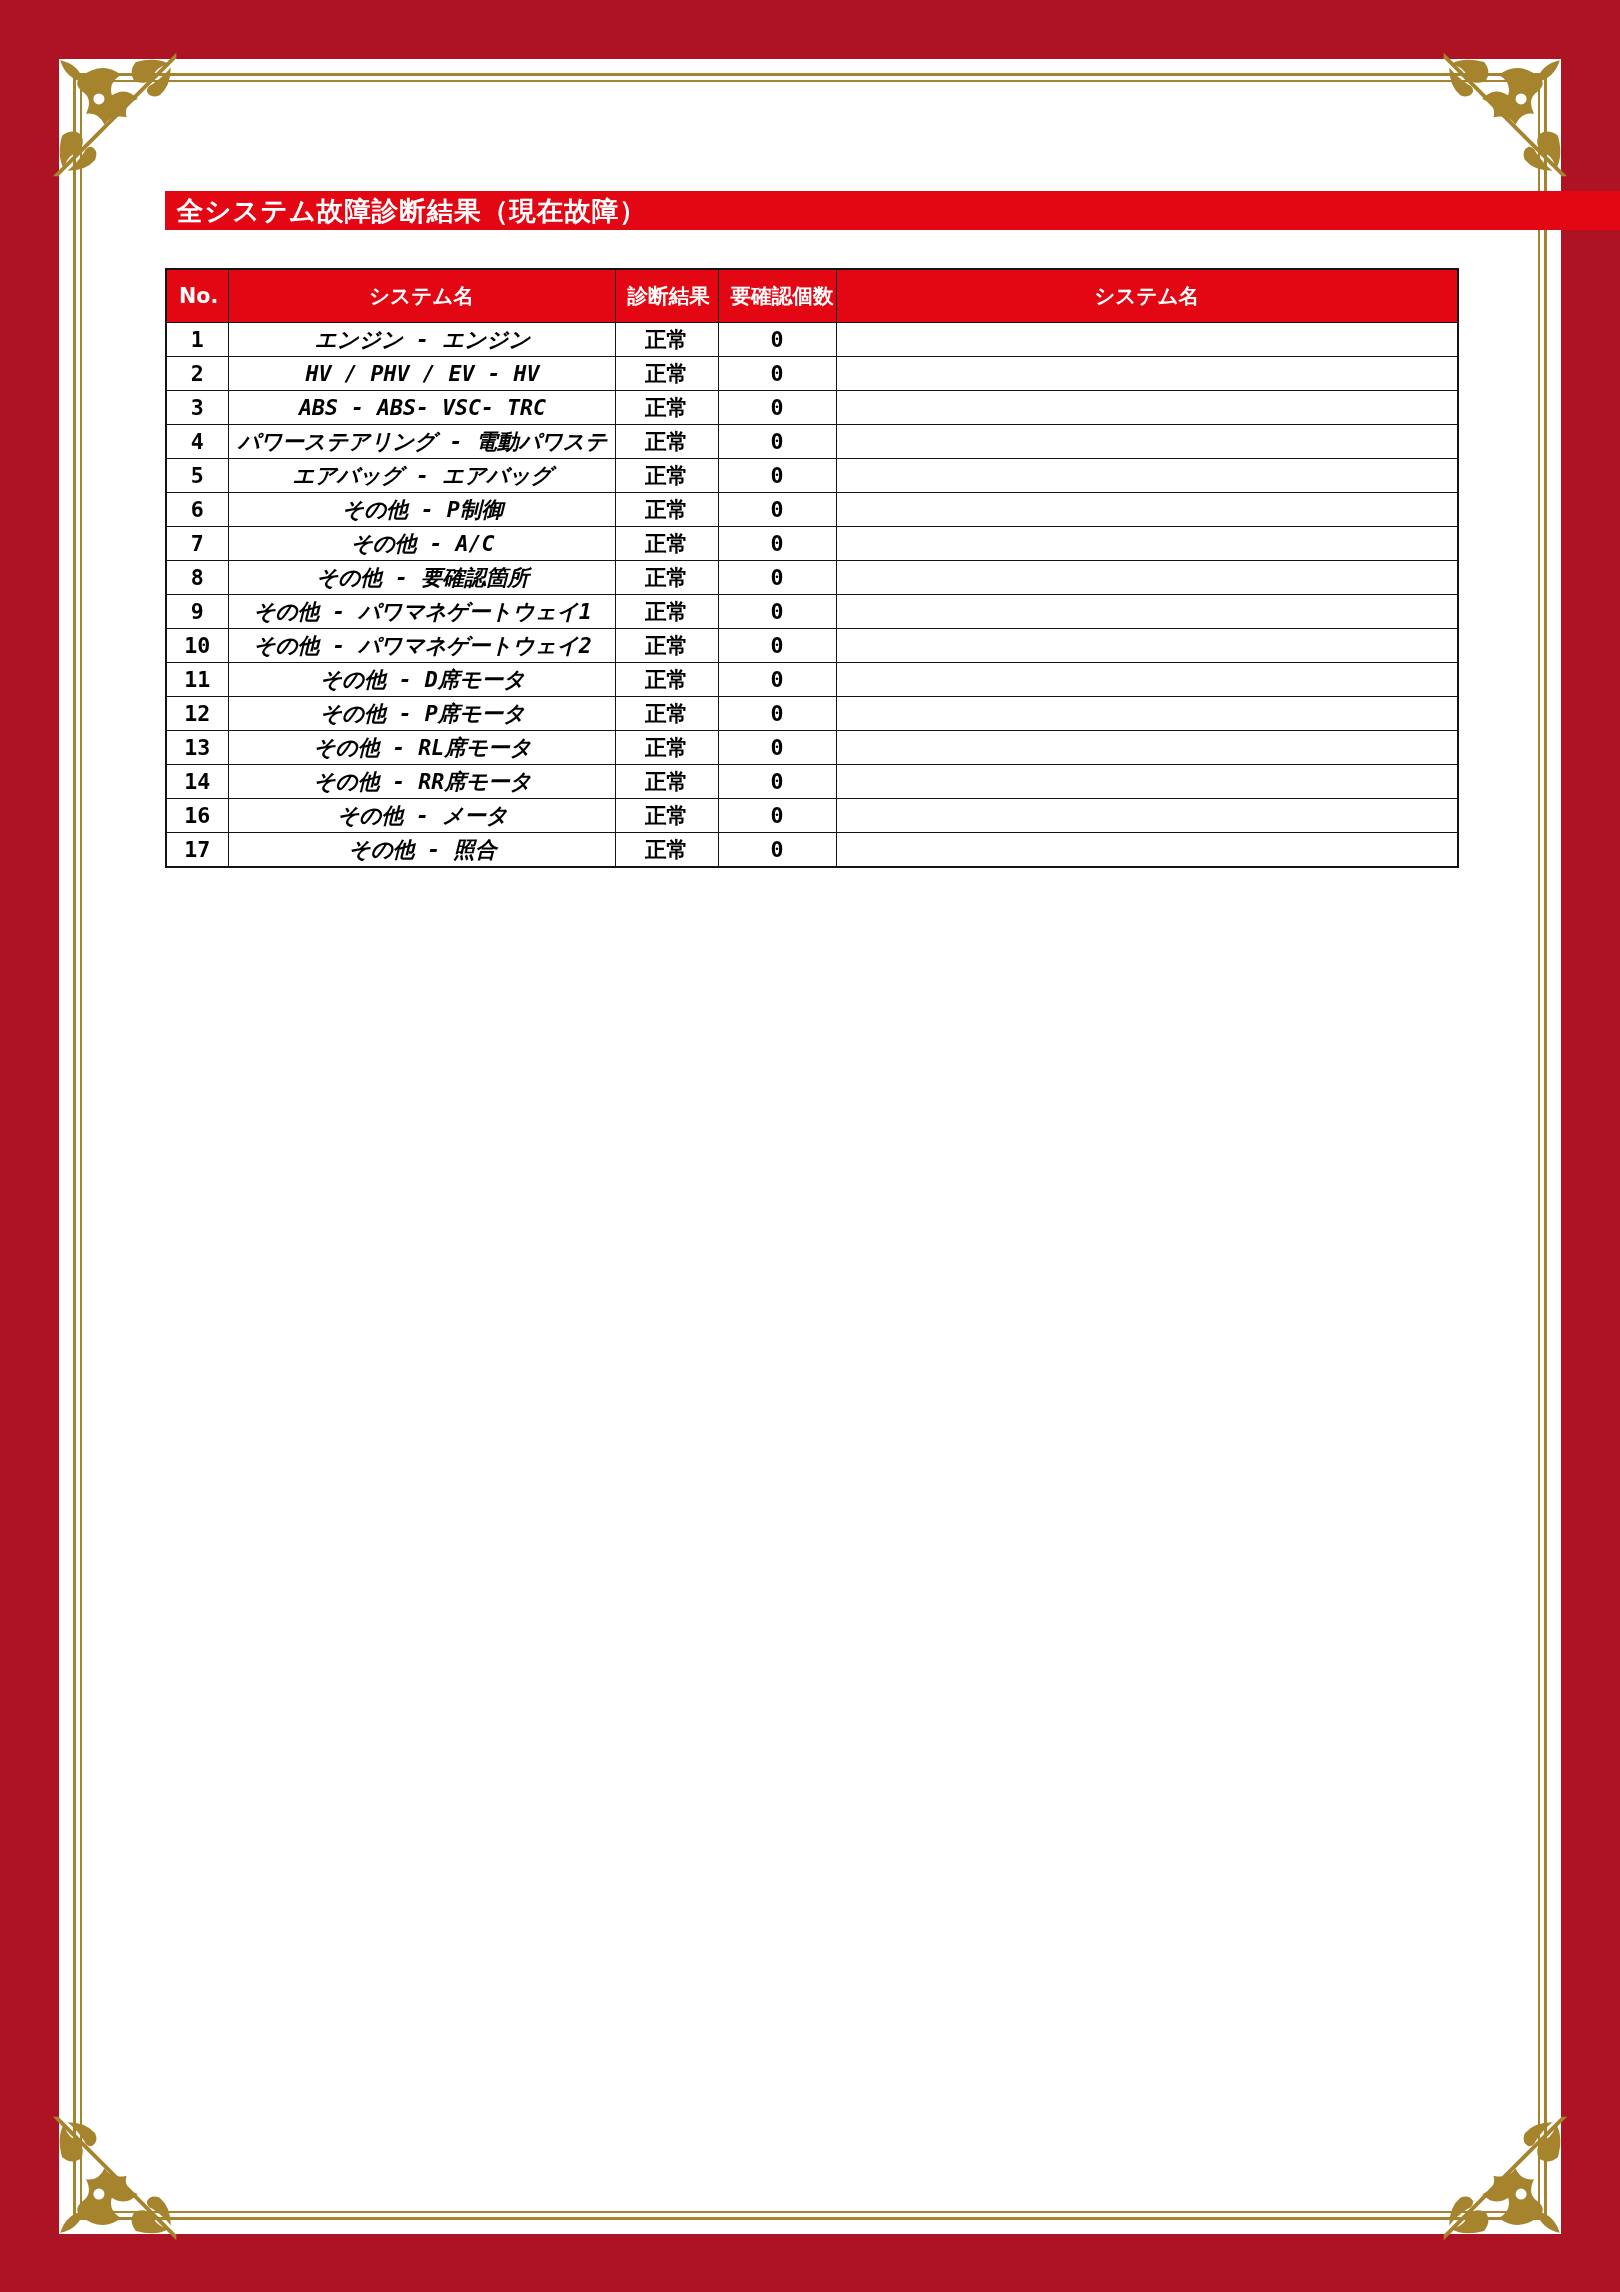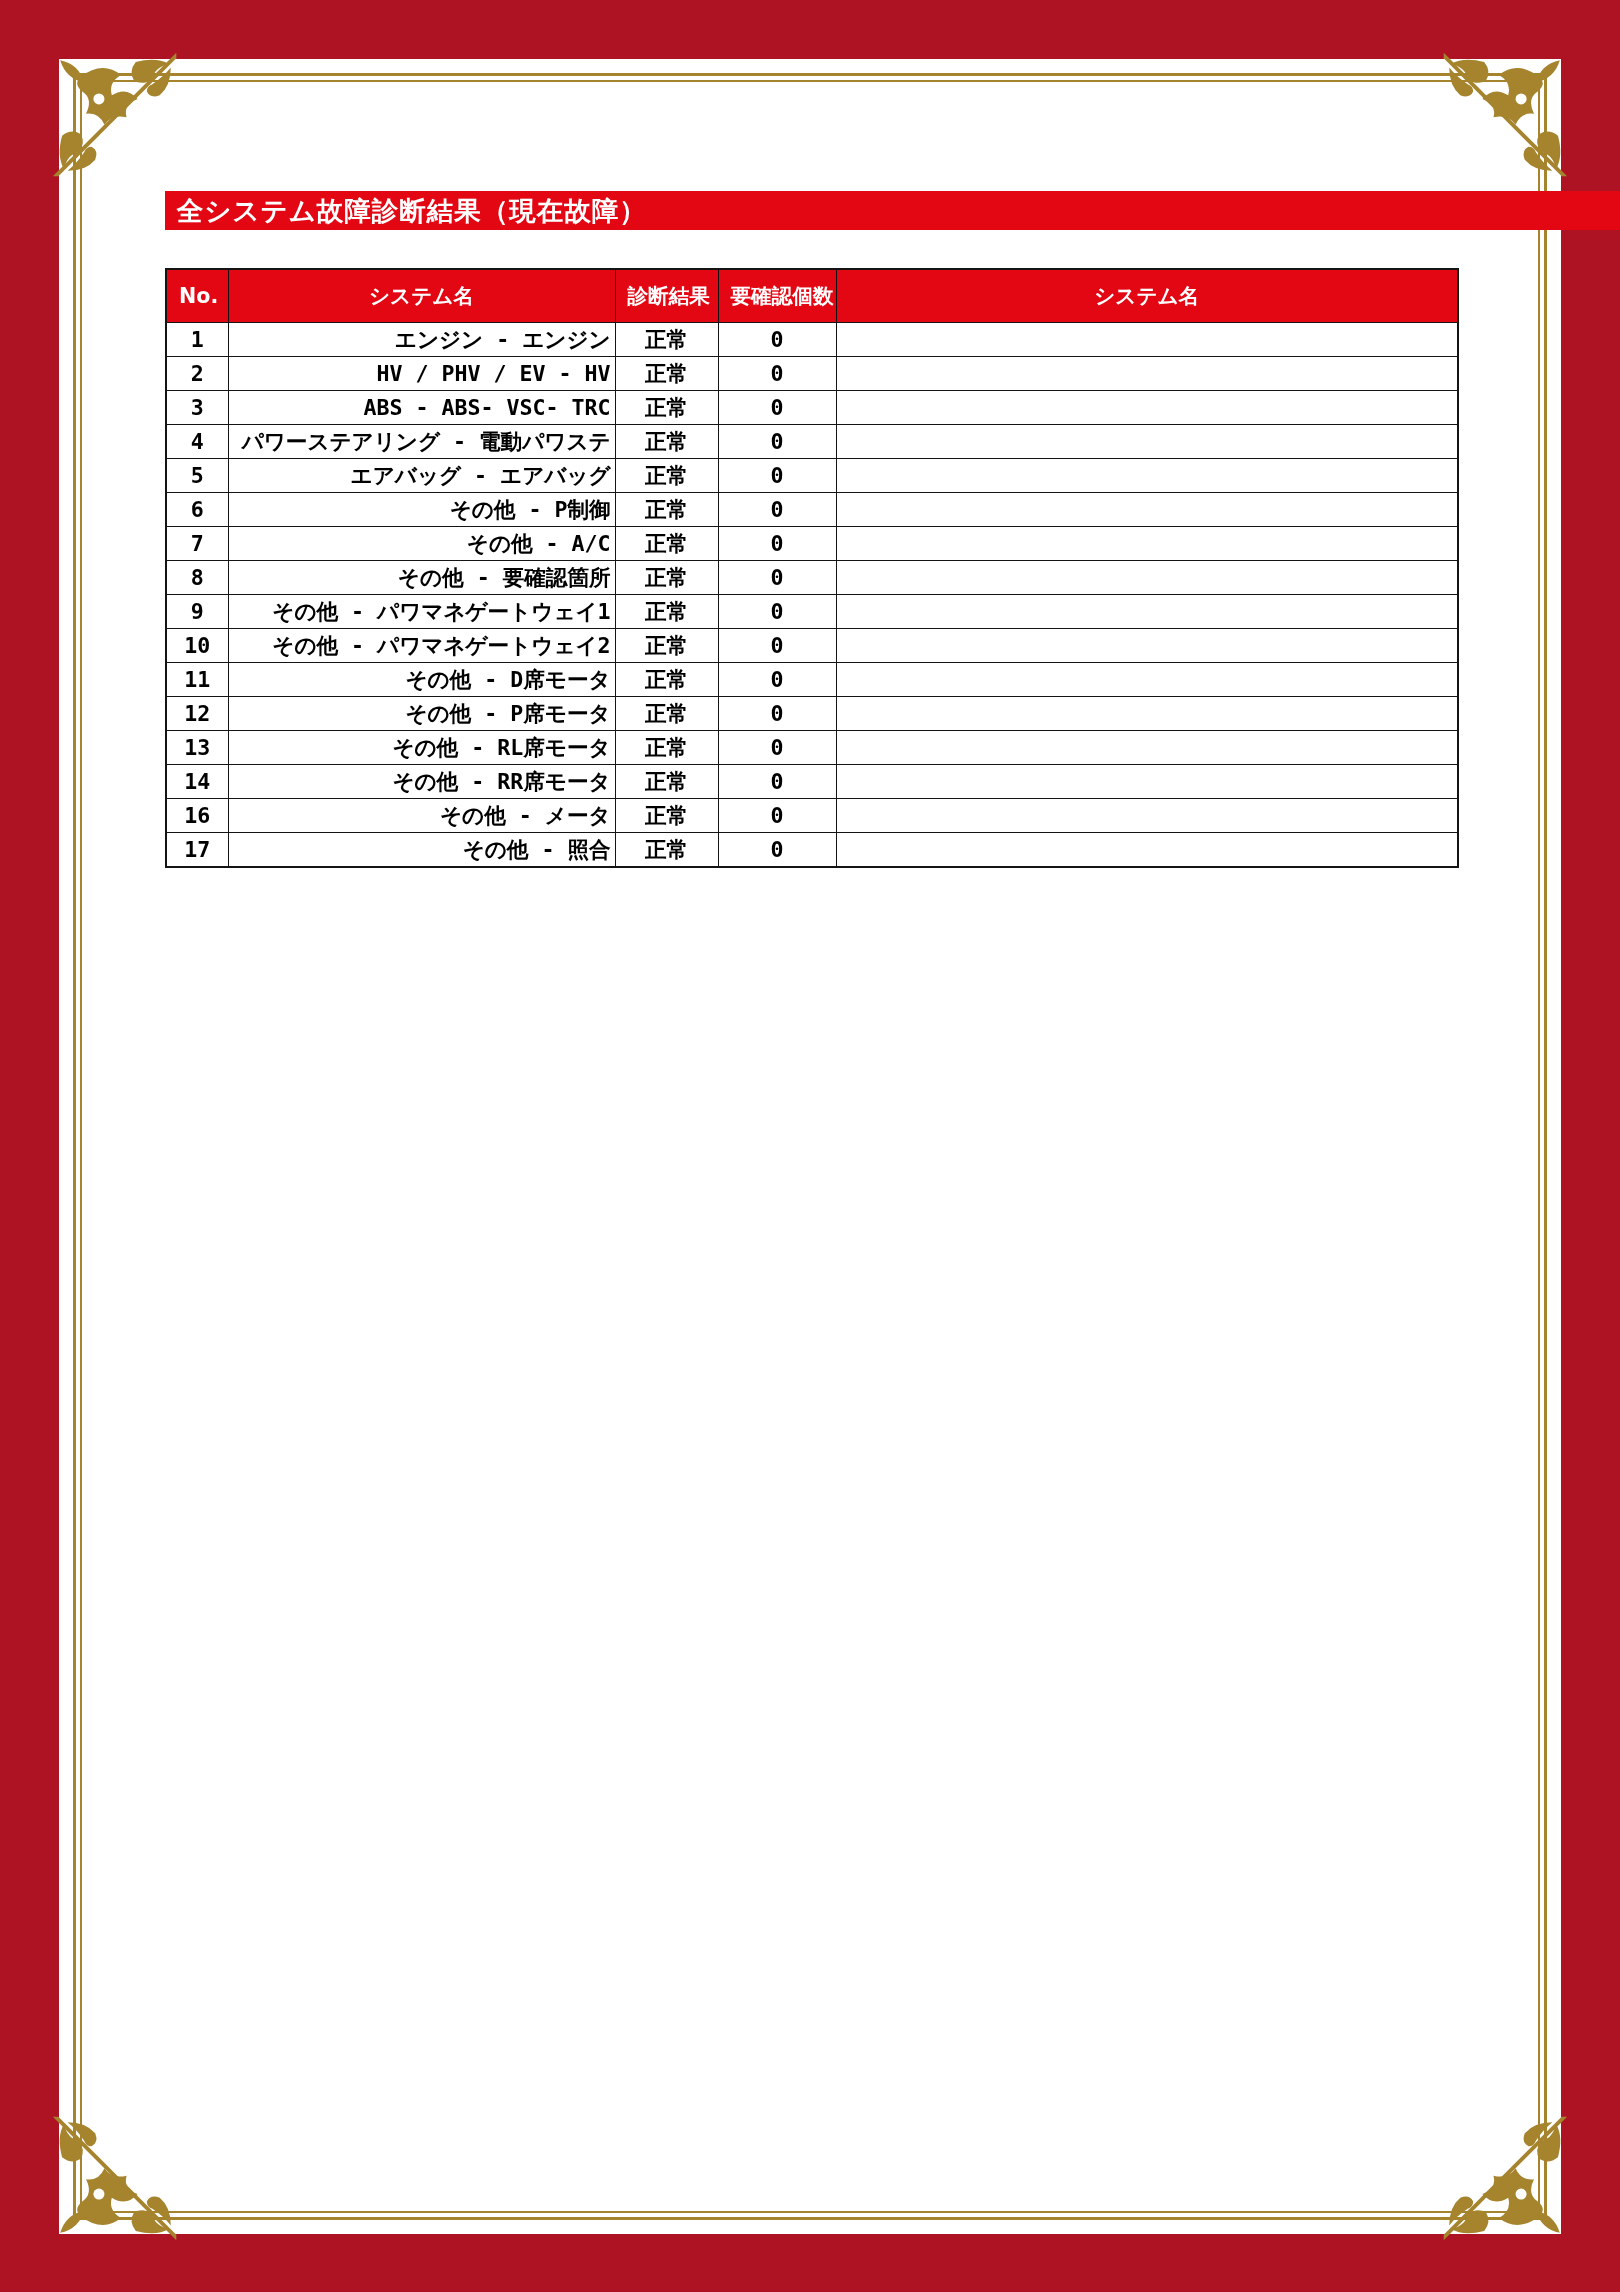--- a/index.html
+++ b/index.html
@@ -61,21 +61,21 @@
     font-weight:bold;font-size:20.6px;height:34px;text-align:center;
     padding:12px;
   }
   .diag-table tbody td{
     background:#ffffff;color:#000000;
     font-weight:bold;font-size:21.6px;height:34px;padding:0 3.9px;
   }
   .diag-table td.c-no,
   .diag-table td.c-result,
   .diag-table td.c-count{text-align:center;}
-  .diag-table td.c-system{text-align:right;padding-left:6px;}
+  .diag-table td.c-system{text-align:center;padding-left:6px;font-style:italic;}
   .diag-table td.c-note{text-align:left;}
 </style>
 </head>
 <body>
 
 <svg width="0" height="0" style="position:absolute" aria-hidden="true">
   <defs>
     <g id="corner-ornament" fill="#a5842d">
 
       <path d="M136,2 L2,136 L8,136 L136,8 Z"></path>

